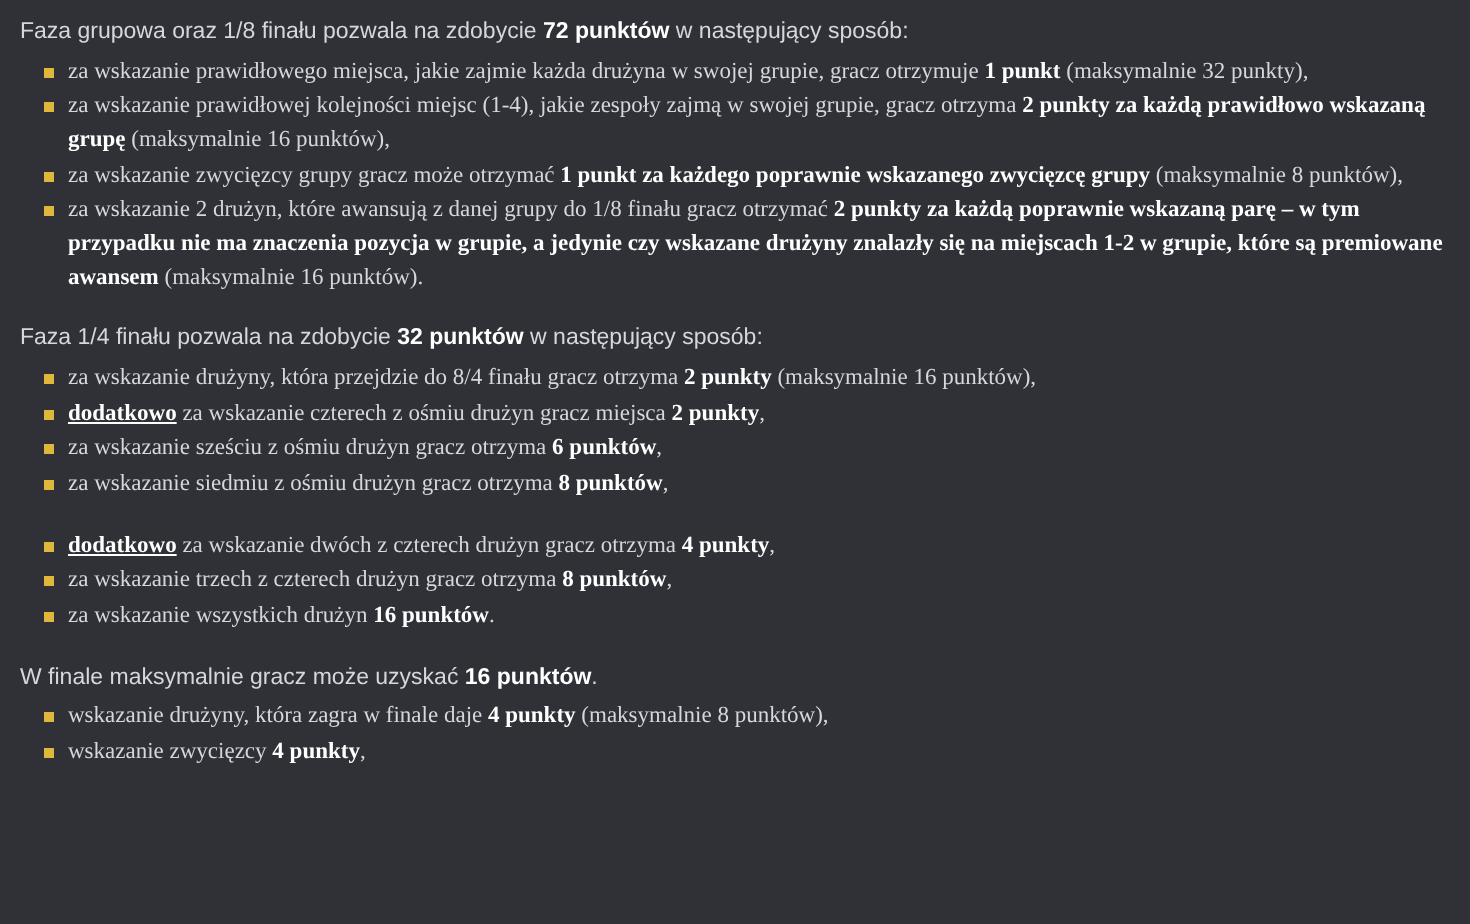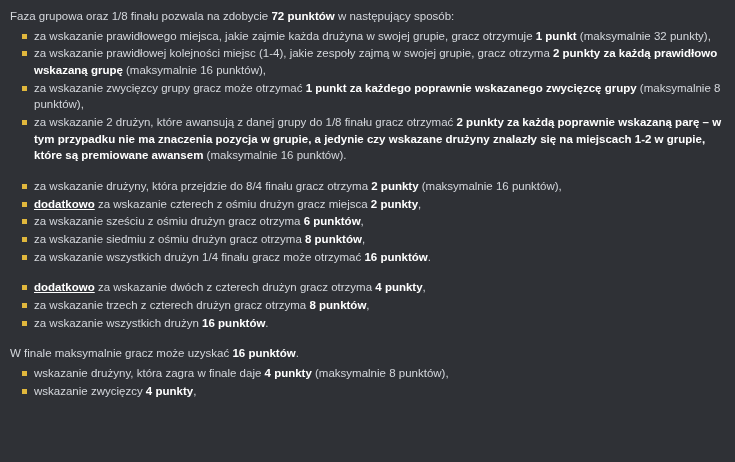--- a/index.html
+++ b/index.html
@@ -34,20 +34,21 @@
   ul.items {
     list-style: none;
     margin: 0;
     padding: 0;
   }
   ul.items > li {
     position: relative;
     padding-left: 24px;
     margin: 0 0 1px 0;
     color: #d4d7dc;
+    font-family: Liberation Serif, serif;
   }
   ul.items > li::before {
     content: "";
     position: absolute;
     left: 12px;
     top: 6px;
     width: 5px;
     height: 5px;
     background: #e0b73c;
   }
@@ -67,26 +68,26 @@
       <div class="block">
         <p class="para"><span>Faza grupowa oraz 1/8 finału pozwala na zdobycie </span><b class="b">72 punktów</b><span> w następujący sposób:</span></p>
         <ul class="items">
           <li><span>za wskazanie prawidłowego miejsca, jakie zajmie każda drużyna w swojej grupie, gracz otrzymuje </span><b class="b">1 punkt</b><span> (maksymalnie 32 punkty),</span></li>
           <li><span>za wskazanie prawidłowej kolejności miejsc (1-4), jakie zespoły zajmą w swojej grupie, gracz otrzyma </span><b class="b">2 punkty za każdą prawidłowo wskazaną grupę</b><span> (maksymalnie 16 punktów),</span></li>
           <li><span>za wskazanie zwycięzcy grupy gracz może otrzymać </span><b class="b">1 punkt za każdego poprawnie wskazanego zwycięzcę grupy</b><span> (maksymalnie 8 punktów),</span></li>
           <li><span>za wskazanie 2 drużyn, które awansują z danej grupy do 1/8 finału gracz otrzymać </span><b class="b">2 punkty za każdą poprawnie wskazaną parę – w tym przypadku nie ma znaczenia pozycja w grupie, a jedynie czy wskazane drużyny znalazły się na miejscach 1-2 w grupie, które są premiowane awansem</b><span> (maksymalnie 16 punktów).</span></li>
         </ul>
       </div>
       <div class="block">
+        <p class="para"><span>Faza 1/4 finału pozwala na zdobycie </span><b class="b">32 punktów</b><span> w następujący sposób:</span></p>
         <ul class="items">
           <li><span>za wskazanie drużyny, która przejdzie do 8/4 finału gracz otrzyma </span><b class="b">2 punkty</b><span> (maksymalnie 16 punktów),</span></li>
           <li><b class="b u">dodatkowo</b><span> za wskazanie czterech z ośmiu drużyn gracz miejsca </span><b class="b">2 punkty</b><span>,</span></li>
           <li><span>za wskazanie sześciu z ośmiu drużyn gracz otrzyma </span><b class="b">6 punktów</b><span>,</span></li>
           <li><span>za wskazanie siedmiu z ośmiu drużyn gracz otrzyma </span><b class="b">8 punktów</b><span>,</span></li>
-          <li><span>za wskazanie wszystkich drużyn 1/4 finału gracz może otrzymać </span><b class="b">16 punktów</b><span>.</span></li>
         </ul>
       </div>
       <div class="block">
         <ul class="items">
           <li><b class="b u">dodatkowo</b><span> za wskazanie dwóch z czterech drużyn gracz otrzyma </span><b class="b">4 punkty</b><span>,</span></li>
           <li><span>za wskazanie trzech z czterech drużyn gracz otrzyma </span><b class="b">8 punktów</b><span>,</span></li>
           <li><span>za wskazanie wszystkich drużyn </span><b class="b">16 punktów</b><span>.</span></li>
         </ul>
       </div>
       <div class="block">

